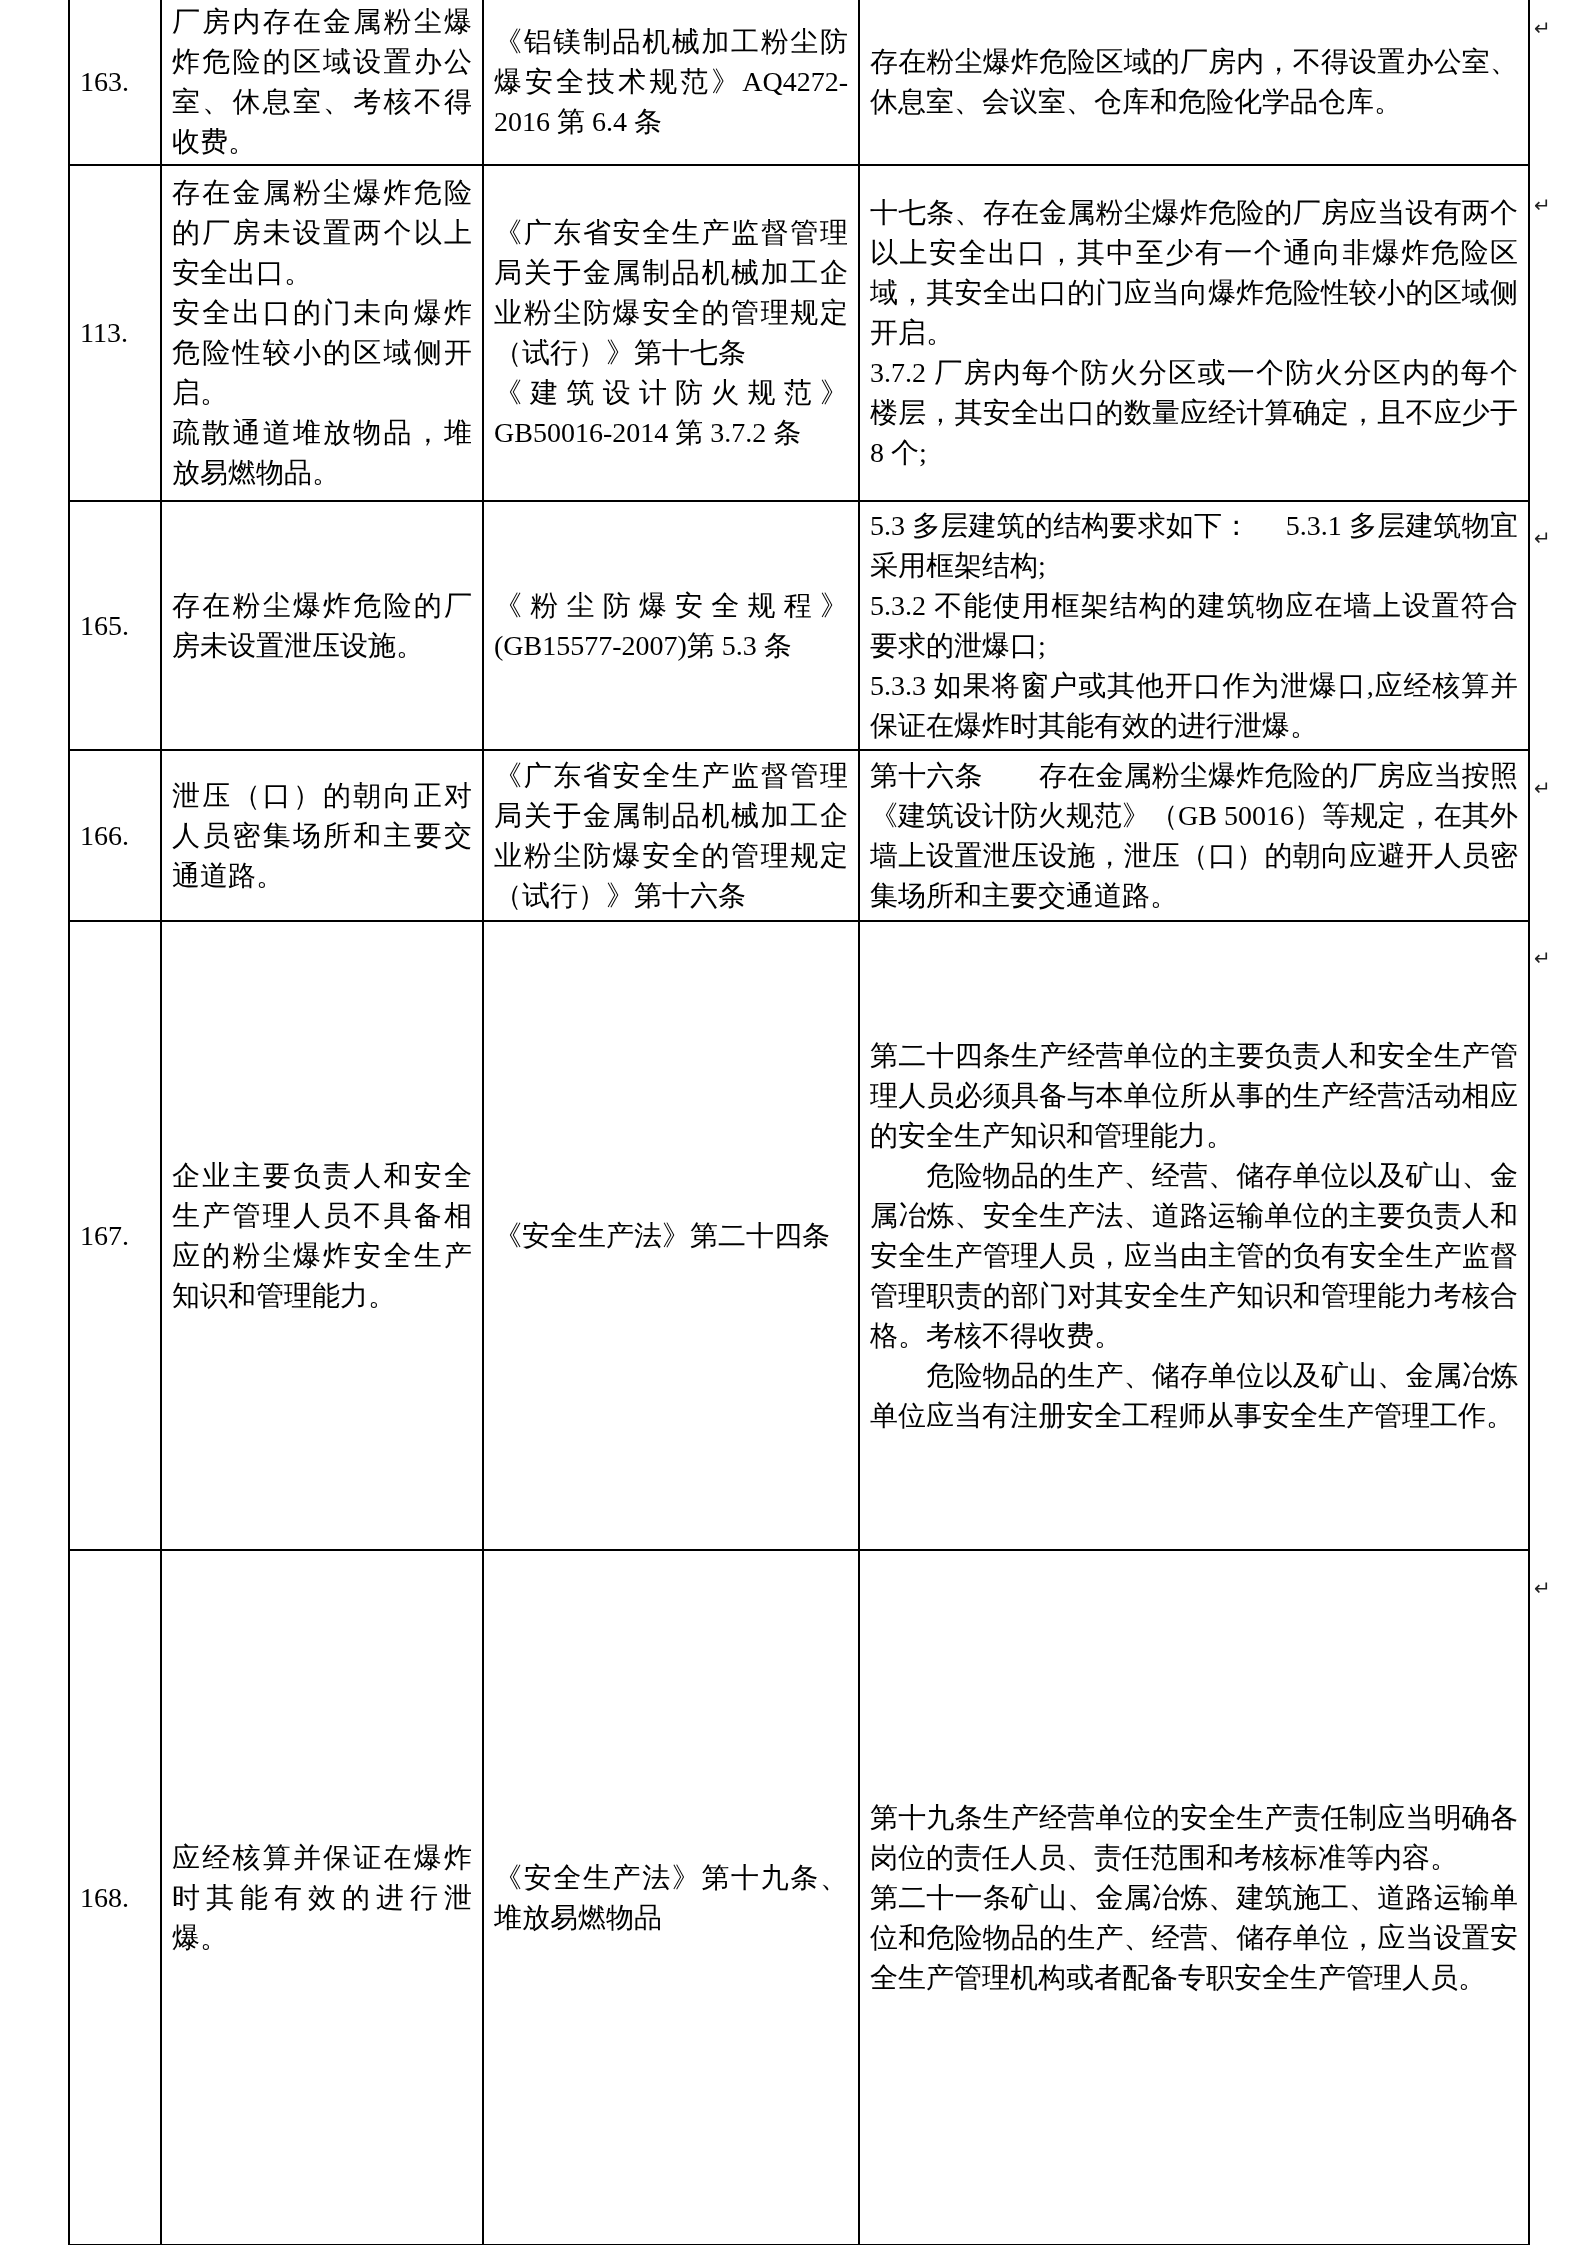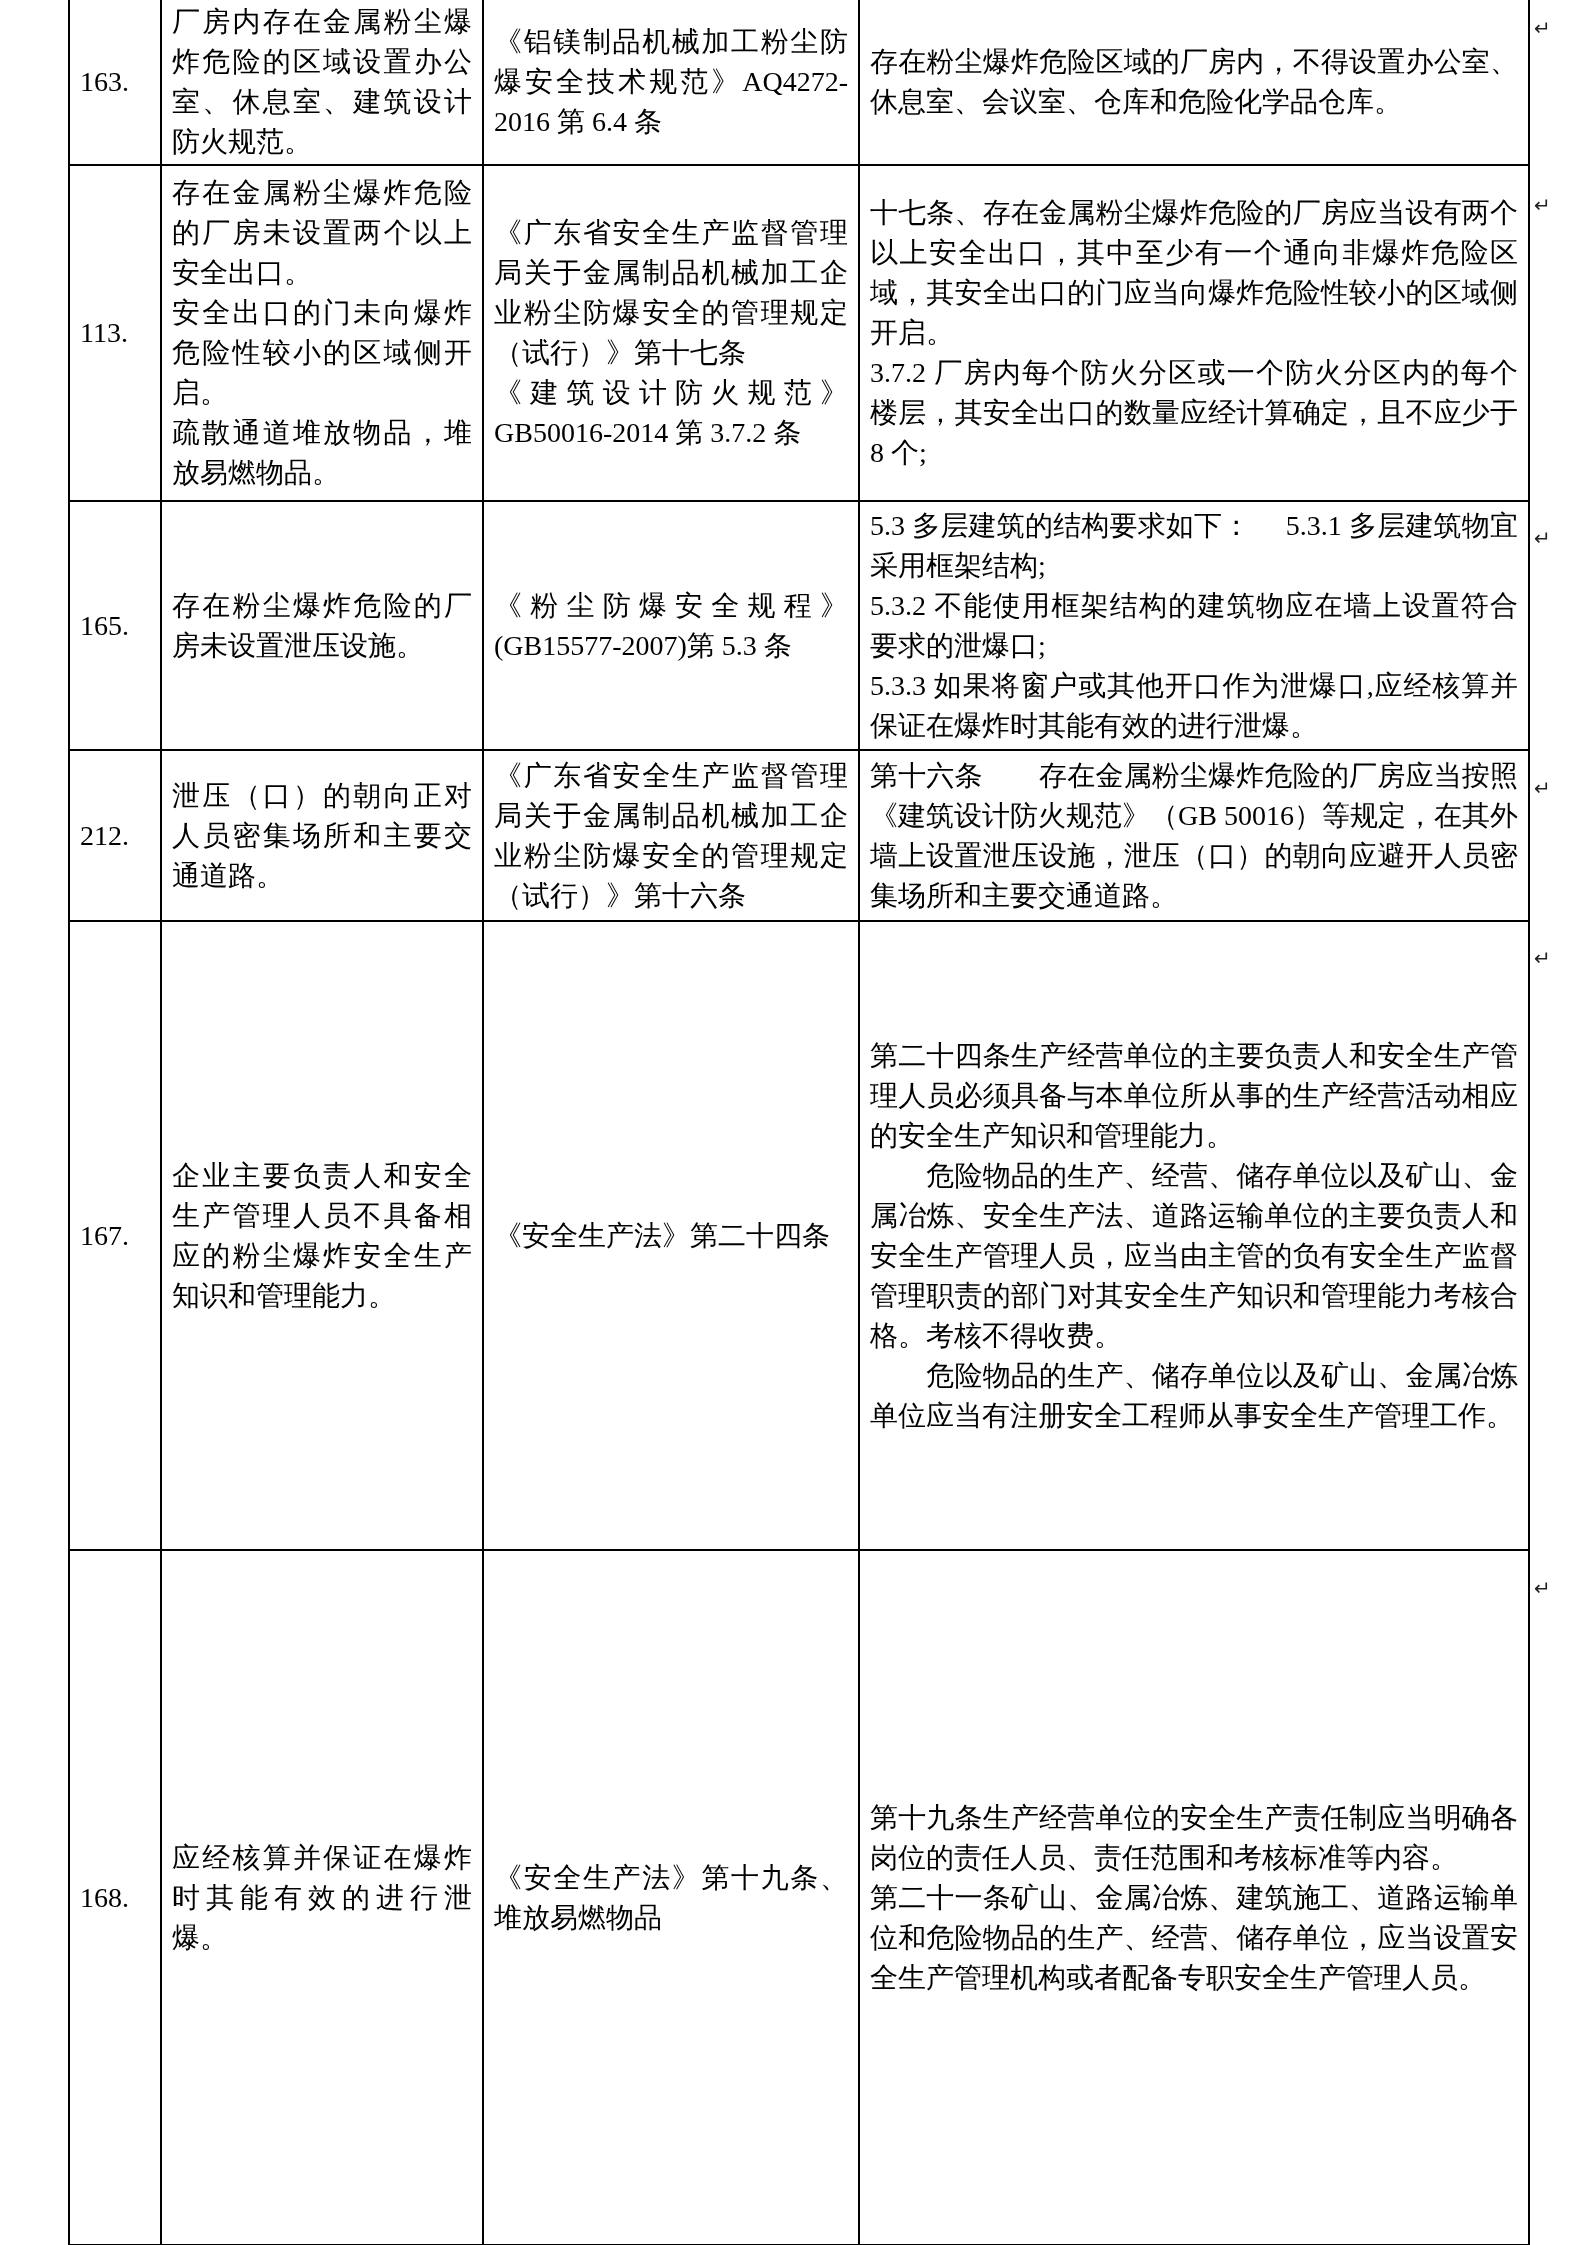--- a/index.html
+++ b/index.html
@@ -74,21 +74,21 @@
   <table class="doc-table">
     <colgroup>
       <col class="c-no">
         <col class="c-problem">
         <col class="c-basis">
         <col class="c-reg">
     </colgroup>
     <tbody>
       <tr class="r0">
         <td class="no">163.</td>
-        <td class="problem">厂房内存在金属粉尘爆炸危险的区域设置办公室、休息室、建筑设计防火规范。</td>
+        <td class="problem">厂房内存在金属粉尘爆炸危险的区域设置办公室、休息室、考核不得收费。</td>
         <td class="basis">《铝镁制品机械加工粉尘防爆安全技术规范》AQ4272-2016 第 6.4 条</td>
         <td class="reg">存在粉尘爆炸危险区域的厂房内，不得设置办公室、休息室、会议室、仓库和危险化学品仓库。</td>
       </tr>
       <tr class="r1">
         <td class="no">113.</td>
         <td class="problem">存在金属粉尘爆炸危险的厂房未设置两个以上安全出口。
 安全出口的门未向爆炸危险性较小的区域侧开启。
 疏散通道堆放物品，堆放易燃物品。</td>
         <td class="basis">《广东省安全生产监督管理局关于金属制品机械加工企业粉尘防爆安全的管理规定（试行）》第十七条
 《建筑设计防火规范》GB50016-2014 第 3.7.2 条</td>
@@ -97,21 +97,21 @@
       </tr>
       <tr class="r2">
         <td class="no">165.</td>
         <td class="problem">存在粉尘爆炸危险的厂房未设置泄压设施。</td>
         <td class="basis">《粉尘防爆安全规程》(GB15577-2007)第 5.3 条</td>
         <td class="reg">5.3 多层建筑的结构要求如下：　 5.3.1 多层建筑物宜采用框架结构;
 5.3.2 不能使用框架结构的建筑物应在墙上设置符合要求的泄爆口;
 5.3.3 如果将窗户或其他开口作为泄爆口,应经核算并保证在爆炸时其能有效的进行泄爆。</td>
       </tr>
       <tr class="r3">
-        <td class="no">212.</td>
+        <td class="no">166.</td>
         <td class="problem">泄压（口）的朝向正对人员密集场所和主要交通道路。</td>
         <td class="basis">《广东省安全生产监督管理局关于金属制品机械加工企业粉尘防爆安全的管理规定（试行）》第十六条</td>
         <td class="reg">第十六条　　存在金属粉尘爆炸危险的厂房应当按照《建筑设计防火规范》（GB 50016）等规定，在其外墙上设置泄压设施，泄压（口）的朝向应避开人员密集场所和主要交通道路。</td>
       </tr>
       <tr class="r4">
         <td class="no">167.</td>
         <td class="problem">企业主要负责人和安全生产管理人员不具备相应的粉尘爆炸安全生产知识和管理能力。</td>
         <td class="basis">《安全生产法》第二十四条</td>
         <td class="reg">第二十四条生产经营单位的主要负责人和安全生产管理人员必须具备与本单位所从事的生产经营活动相应的安全生产知识和管理能力。
 　　危险物品的生产、经营、储存单位以及矿山、金属冶炼、安全生产法、道路运输单位的主要负责人和安全生产管理人员，应当由主管的负有安全生产监督管理职责的部门对其安全生产知识和管理能力考核合格。考核不得收费。

